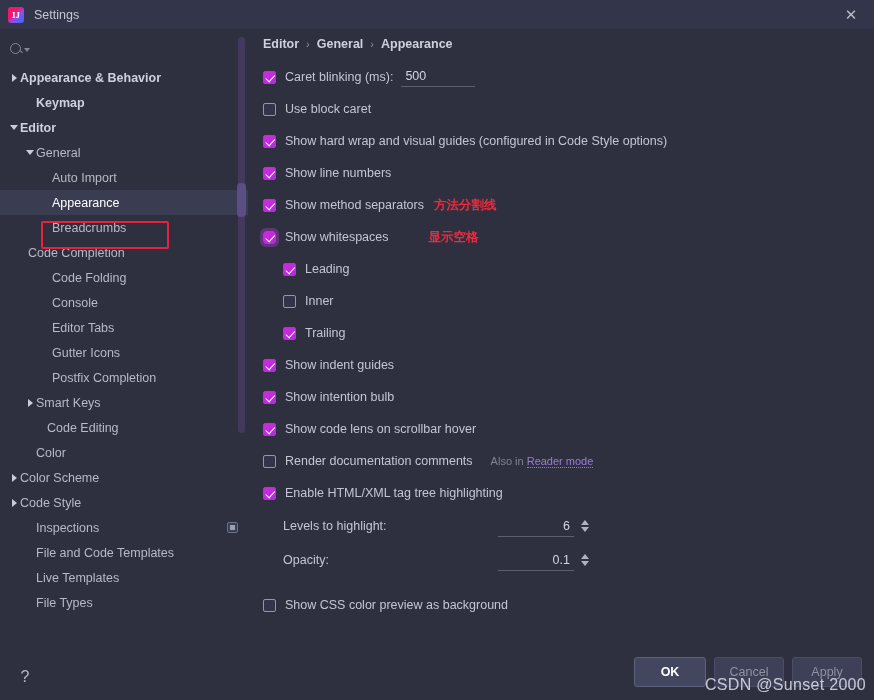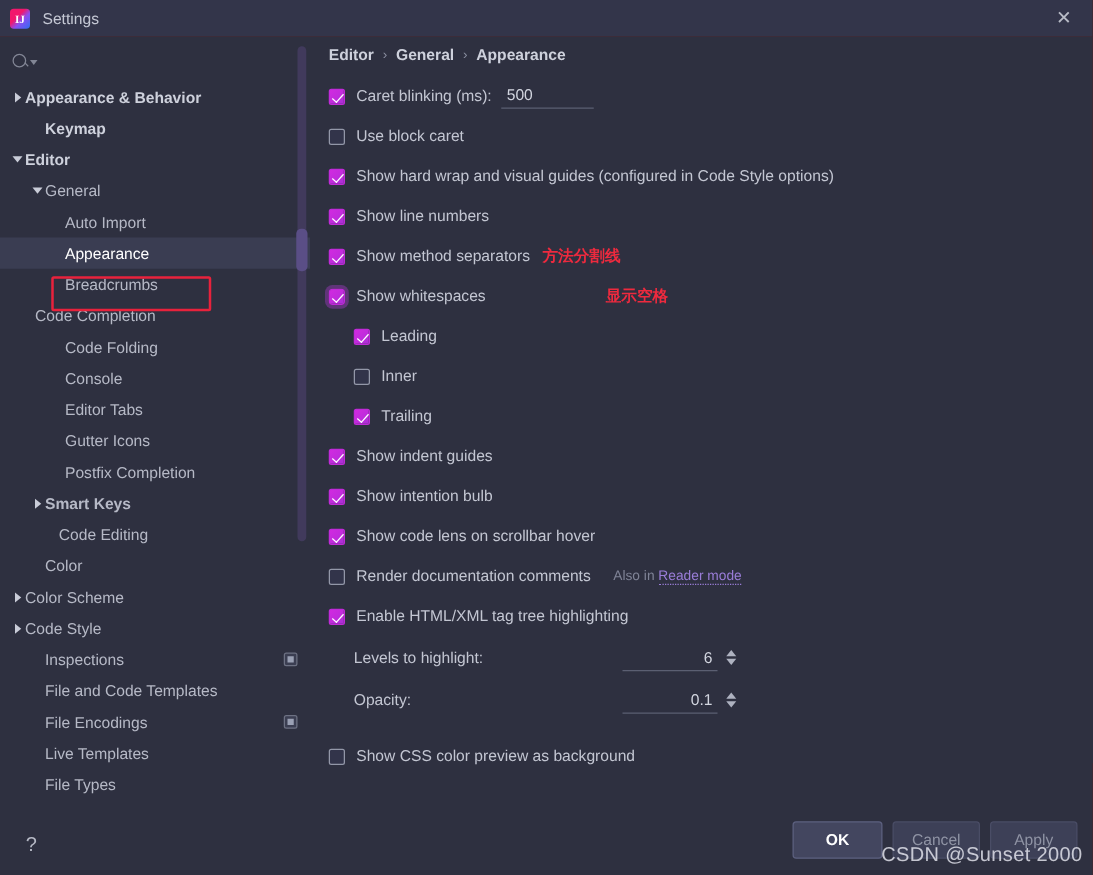--- a/index.html
+++ b/index.html
@@ -262,21 +262,21 @@
     align-items: center;
   }
 
   .annot {
     color: #ee2a3e;
     font-size: 12.5px;
     font-weight: bold;
     white-space: nowrap;
   }
   .annot.a1 { margin-left: 10px; }
-  .annot.a2 { margin-left: 96px; }
+  .annot.a2 { margin-left: 40px; }
 
   .hint {
     margin-left: 18px;
     font-size: 11px;
     color: #7f8396;
     white-space: nowrap;
   }
   .hint a {
     color: #9a7dd8;
     text-decoration: none;
@@ -424,21 +424,21 @@
             <span class="tree-label">Editor Tabs</span>
           </div>
           <div class="tree-item" style="padding-left: 40px;">
             <span class="arrow"></span>
             <span class="tree-label">Gutter Icons</span>
           </div>
           <div class="tree-item" style="padding-left: 40px;">
             <span class="arrow"></span>
             <span class="tree-label">Postfix Completion</span>
           </div>
-          <div class="tree-item" style="padding-left: 24px; font-weight: bold;">
+          <div class="tree-item" style="padding-left: 24px;">
             <span class="arrow collapsed"></span>
             <span class="tree-label">Smart Keys</span>
           </div>
           <div class="tree-item" style="padding-left: 35px;">
             <span class="arrow"></span>
             <span class="tree-label">Code Editing</span>
           </div>
           <div class="tree-item" style="padding-left: 24px;">
             <span class="arrow"></span>
             <span class="tree-label">Color</span>
@@ -452,25 +452,20 @@
             <span class="tree-label">Code Style</span>
           </div>
           <div class="tree-item" style="padding-left: 24px;">
             <span class="arrow"></span>
             <span class="tree-label">Inspections</span>
             <span class="tree-badge"></span>
           </div>
           <div class="tree-item" style="padding-left: 24px;">
             <span class="arrow"></span>
             <span class="tree-label">File and Code Templates</span>
-          </div>
-          <div class="tree-item" style="padding-left: 24px;">
-            <span class="arrow"></span>
-            <span class="tree-label">File Encodings</span>
-            <span class="tree-badge"></span>
           </div>
           <div class="tree-item" style="padding-left: 24px;">
             <span class="arrow"></span>
             <span class="tree-label">Live Templates</span>
           </div>
           <div class="tree-item" style="padding-left: 24px;">
             <span class="arrow"></span>
             <span class="tree-label">File Types</span>
           </div>
         </div>

